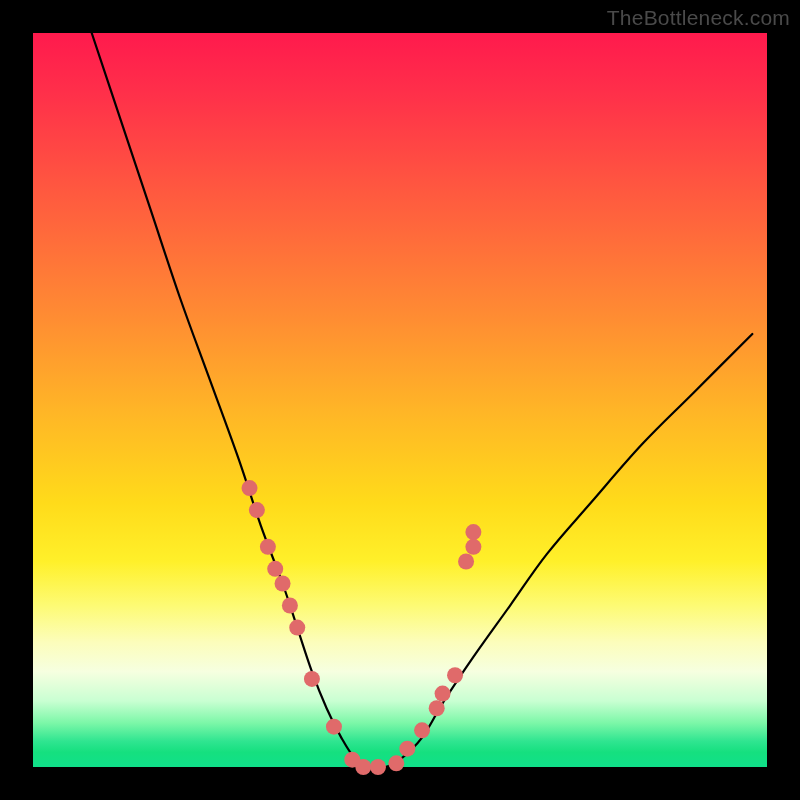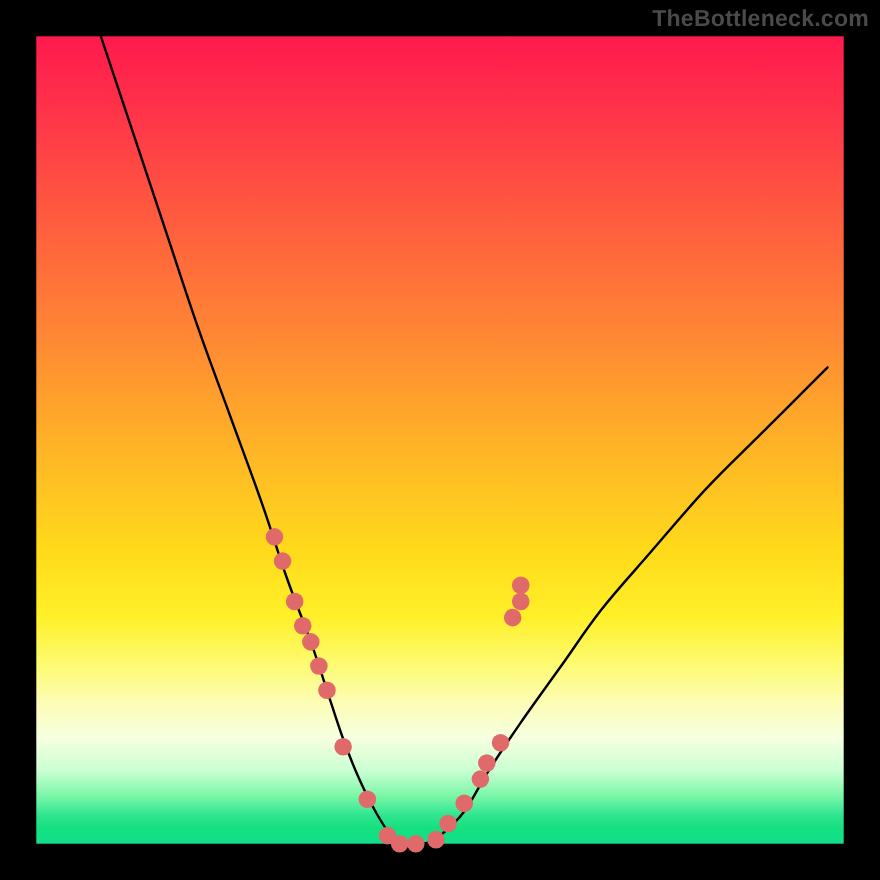--- a/index.html
+++ b/index.html
@@ -42,21 +42,21 @@
       #15e07f 98%,
       #10e08a 100%
     );
   }
   .watermark {
     position: absolute;
     top: 6px;
     right: 10px;
     color: #4a4a4a;
     font-size: 21px;
-    font-weight: 700;
+    font-weight: 400;
     letter-spacing: 0.2px;
     user-select: none;
   }
   svg.curve {
     position: absolute;
     left: 0;
     top: 0;
     width: 734px;
     height: 734px;
     overflow: visible;

